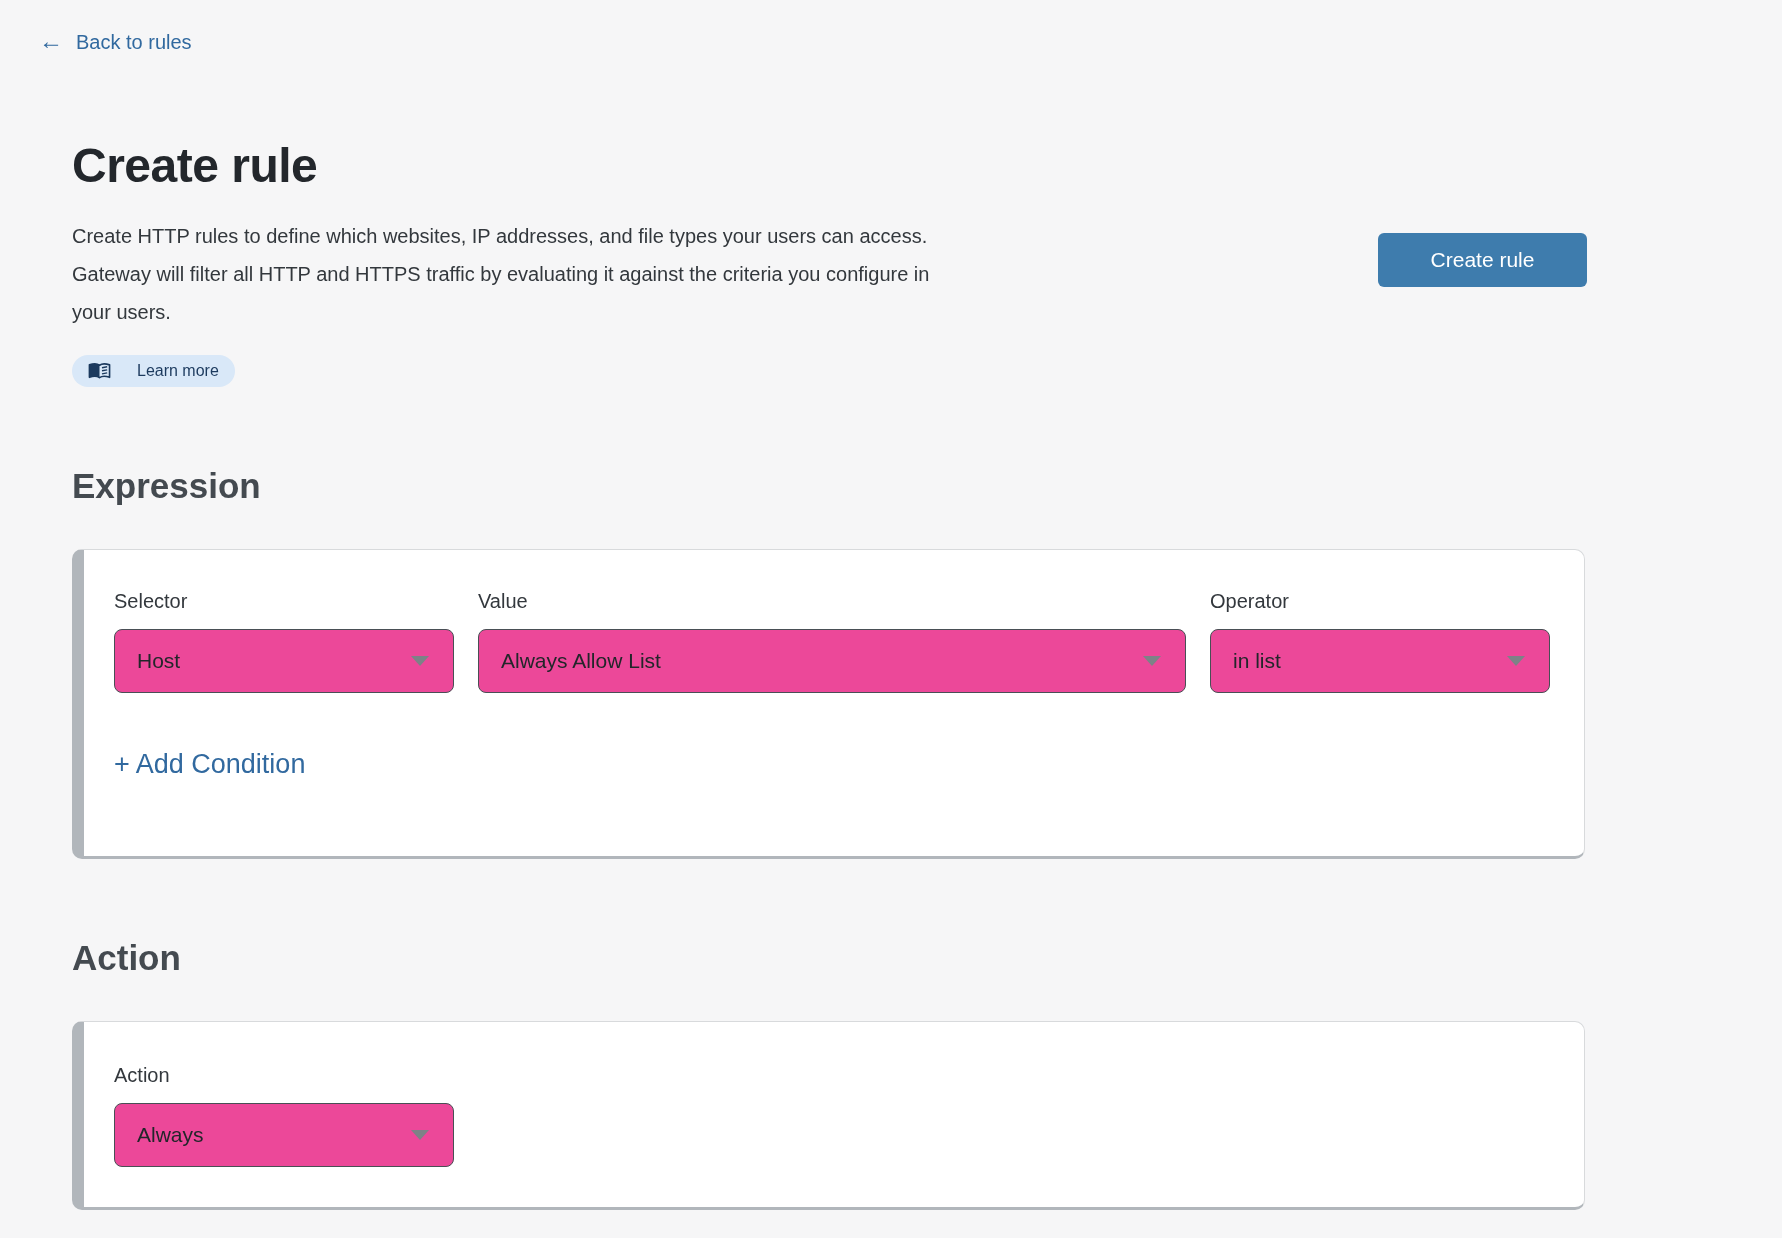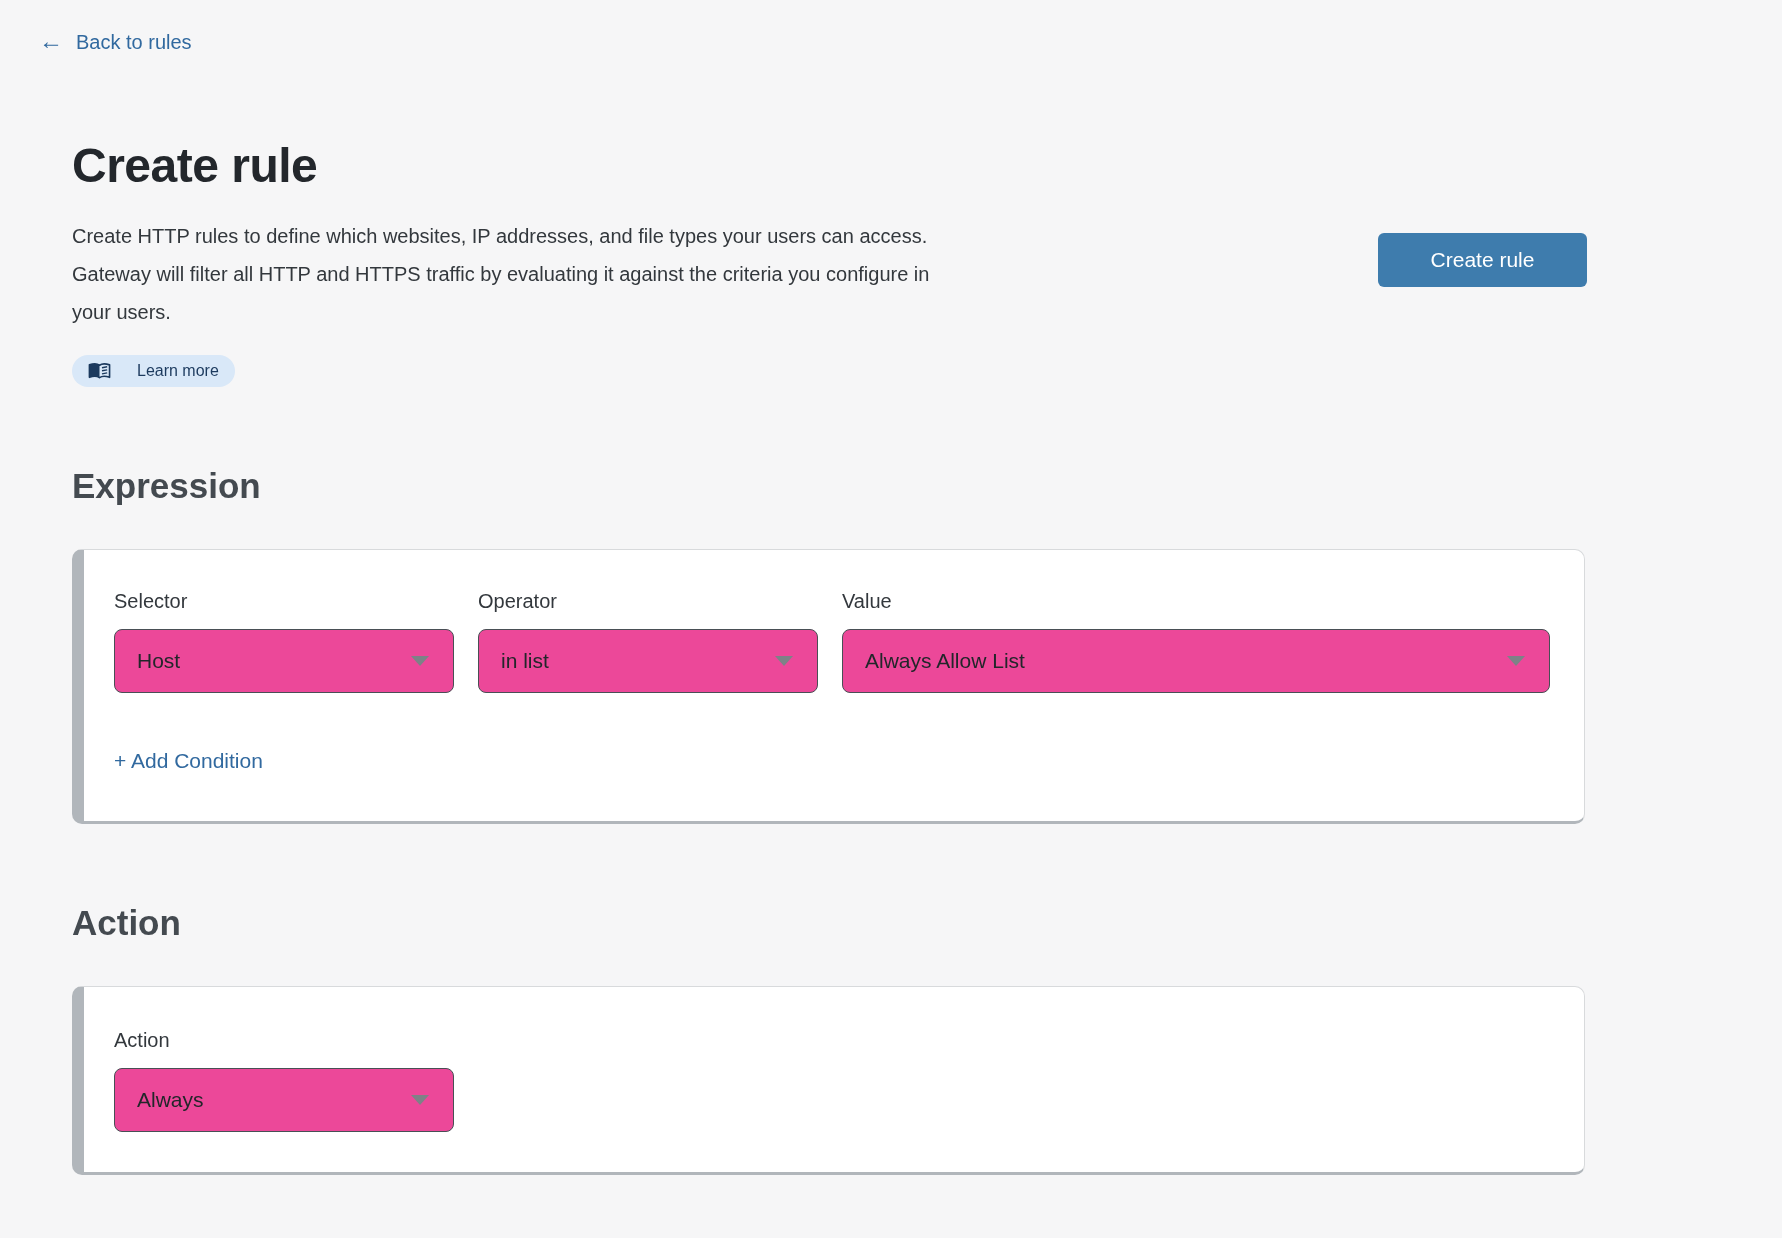--- a/index.html
+++ b/index.html
@@ -88,21 +88,21 @@
     color: var(--section-heading);
   }
   .card {
     margin-top: 42px;
     width: 1513px;
     background: var(--card-bg);
     border: 1px solid var(--card-border);
     border-left: 12px solid var(--card-accent);
     border-bottom: 3px solid var(--card-accent);
     border-radius: 10px;
-    padding: 40px 34px 48px 30px;
+    padding: 40px 34px 76px 30px;
   }
   .action-card { padding: 42px 34px 40px 30px; }
   .fields-row { display: flex; gap: 24px; }
   .field { display: flex; flex-direction: column; }
   .field-grow { flex: 1; }
   .field-label {
     font-size: 20px;
     color: var(--body-text);
     margin-bottom: 16px;
   }
@@ -121,21 +121,21 @@
   .caret {
     width: 0; height: 0;
     border-left: 9px solid transparent;
     border-right: 9px solid transparent;
     border-top: 10px solid var(--caret-gray);
   }
   .dd-narrow { width: 340px; }
   .add-condition {
     display: inline-block;
     margin-top: 56px;
-    font-size: 21px;
+    font-size: 27px;
     color: var(--link-blue);
     text-decoration: none;
     cursor: pointer;
   }
   .create-btn {
     position: absolute;
     left: 1378px;
     top: 233px;
     width: 209px;
     height: 54px;
@@ -189,36 +189,36 @@
     <div class="fields-row">
 
       <div class="field">
         <div class="field-label">Selector</div>
         <div class="dd dd-narrow" role="button">
           <span class="dd-value">Host</span>
           <span class="caret"></span>
         </div>
       </div>
 
+      <div class="field field-grow">
+        <div class="field-label">Value</div>
+        <div class="dd" role="button">
+          <span class="dd-value">Always Allow List</span>
+          <span class="caret"></span>
+        </div>
+      </div>
+
       <div class="field">
         <div class="field-label">Operator</div>
         <div class="dd dd-narrow" role="button">
           <span class="dd-value">in list</span>
           <span class="caret"></span>
         </div>
       </div>
 
-      <div class="field field-grow">
-        <div class="field-label">Value</div>
-        <div class="dd" role="button">
-          <span class="dd-value">Always Allow List</span>
-          <span class="caret"></span>
-        </div>
-      </div>
-
     </div>
 
     <a class="add-condition" href="#">+ Add Condition</a>
   </div>
 
   <h2>Action</h2>
 
   <div class="card action-card">
     <div class="field">
       <div class="field-label">Action</div>

